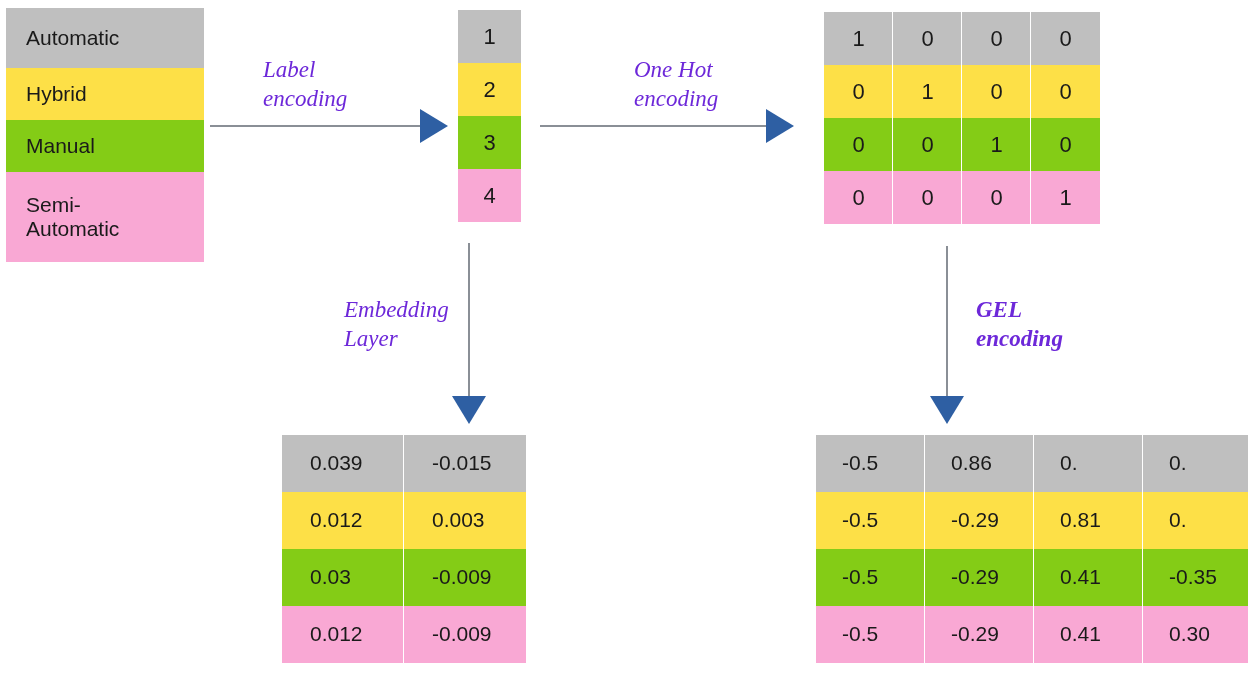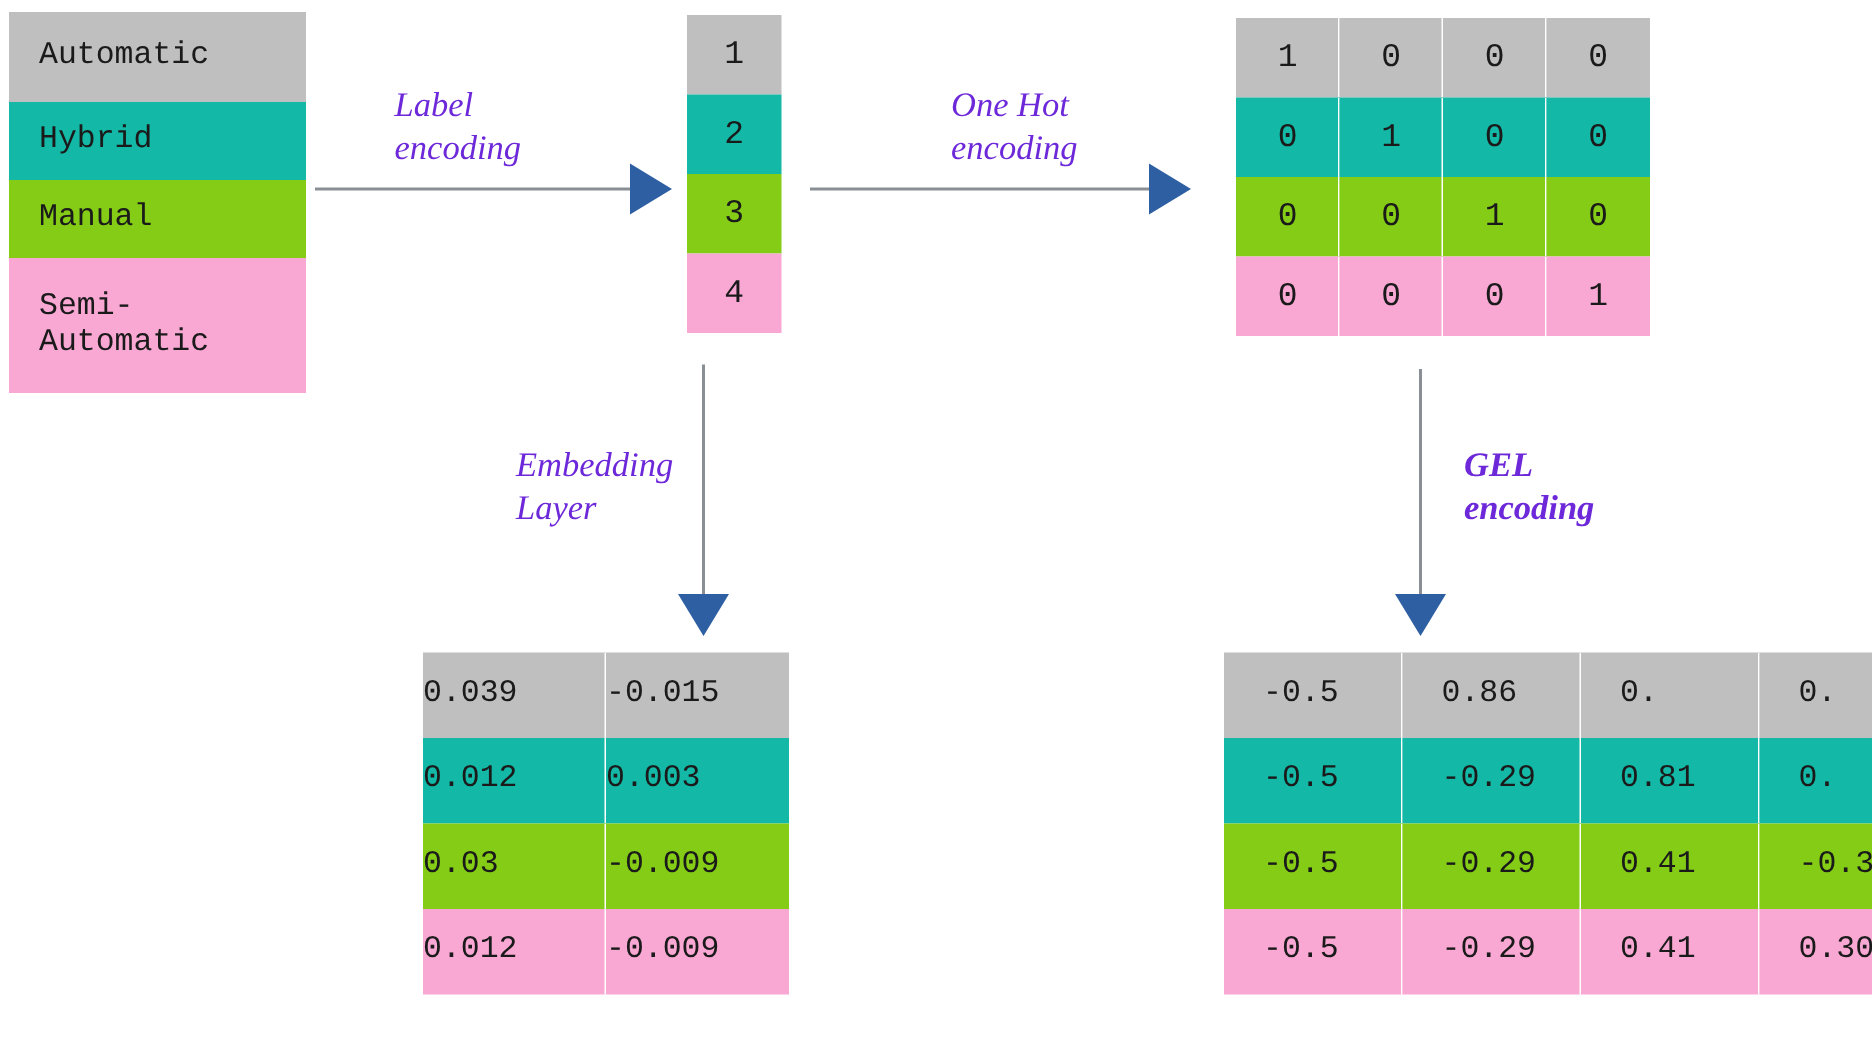--- a/index.html
+++ b/index.html
@@ -29,30 +29,30 @@
   }
   .mrow {
     display: flex;
     flex-direction: row;
   }
   .cell {
     box-sizing: border-box;
     display: flex;
     align-items: center;
     color: #1a1a1a;
-    font-family: Liberation Mono, monospace;
+    font-family: Liberation Sans, sans-serif;
     white-space: pre-line;
     line-height: 1.15;
   }
   .cell.center { justify-content: center; }
   .cell.left   { justify-content: flex-start; }
 
   
   .tone-0 { background: #bfbfbf; }
-  .tone-1 { background: #14b8a6; }
+  .tone-1 { background: #fde047; }
   .tone-2 { background: #84cc16; }
   .tone-3 { background: #f9a8d4; }
 
   
   .sep-r { box-shadow: inset -1px 0 0 #ffffff; }
 
   
   .catcol { left: 6px; top: 8px; width: 198px; }
   .catcol .cell {
     width: 198px;
@@ -79,27 +79,28 @@
     height: 53px;
     font-size: 22px;
   }
 
   
   .embed { left: 282px; top: 435px; }
   .embed .cell {
     width: 122px;
     height: 57px;
     font-size: 21px;
+    padding-left: 28px;
     justify-content: flex-start;
   }
 
   
   .gel { left: 816px; top: 435px; }
   .gel .cell {
-    width: 119px;
+    width: 109px;
     height: 57px;
     font-size: 21px;
     padding-left: 26px;
     justify-content: flex-start;
   }
 
   
   .arrow-line-h {
     position: absolute;
     height: 2px;

